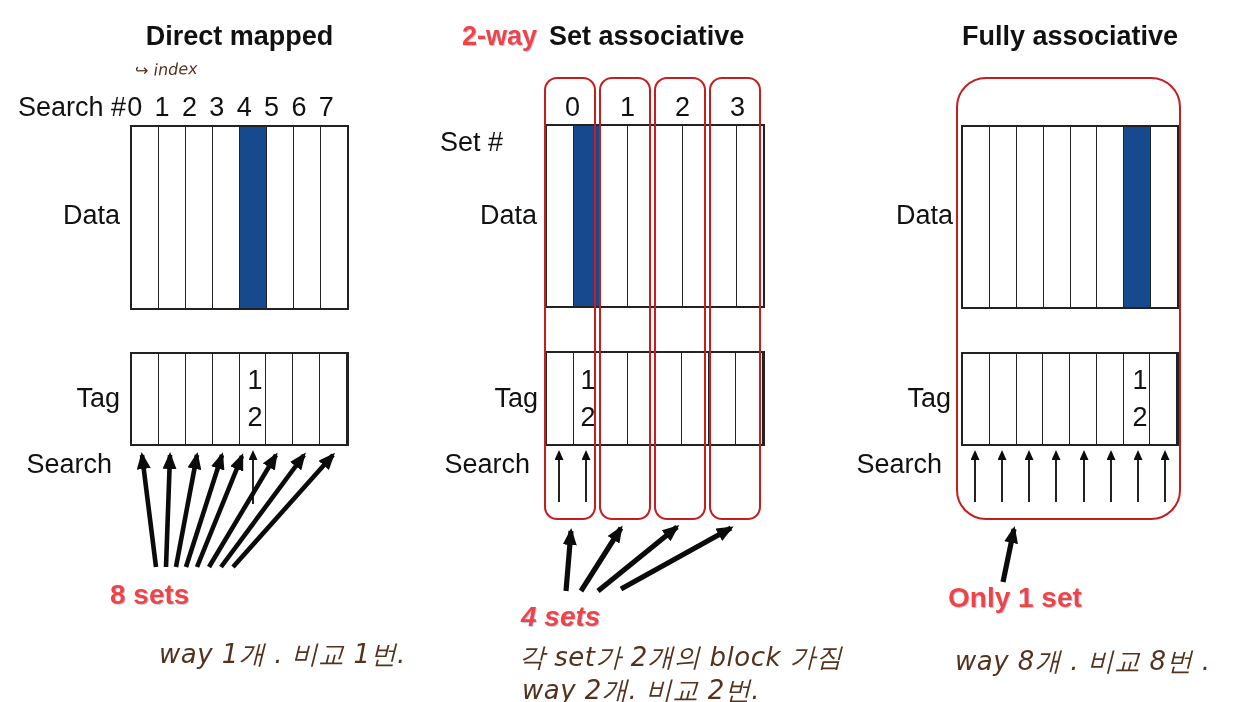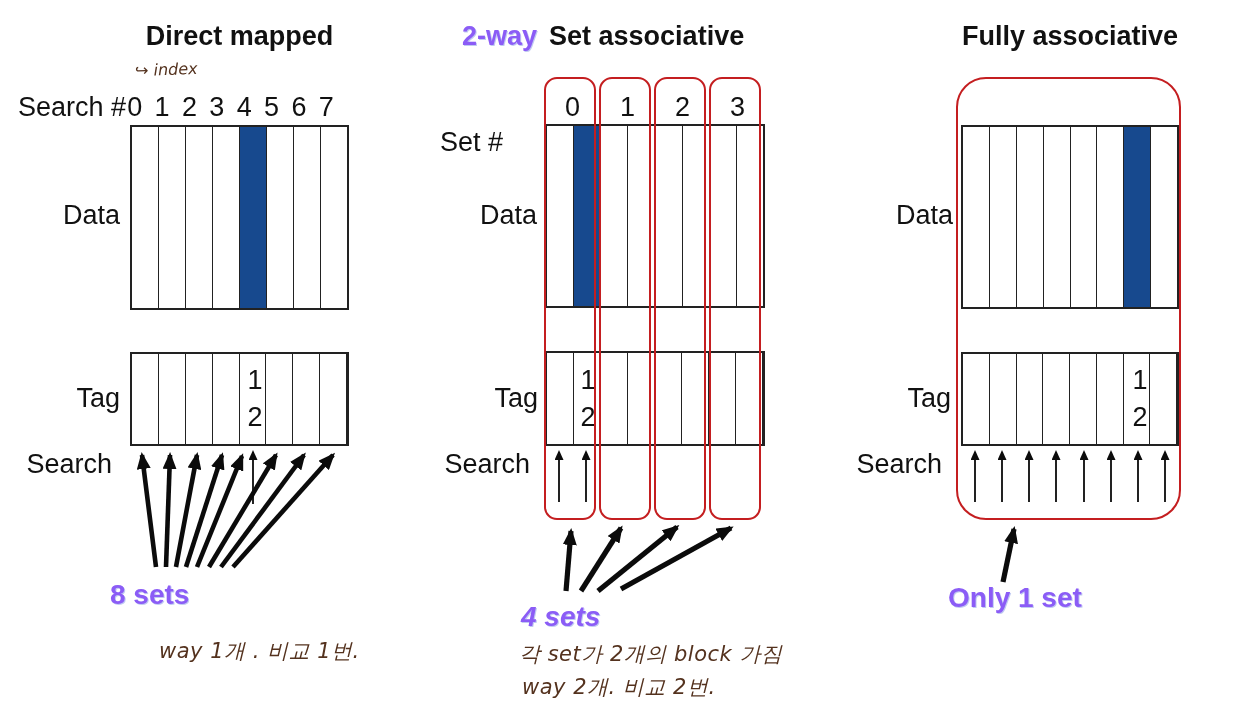--- a/index.html
+++ b/index.html
@@ -8,42 +8,42 @@
 
   .abs{position:absolute;}
 
   
   .lbl{font-size:27px;color:#111;line-height:1.05;white-space:nowrap;}
   .right{text-align:right;}
   .center{text-align:center;}
   .title{font-size:27px;font-weight:bold;white-space:nowrap;}
 
   
-  .typed{font-size:28px;font-weight:bold;color:#8b5cf6;
+  .typed{font-size:28px;font-weight:bold;color:#ef4444;
          text-shadow:1px 1px 0 rgba(45,80,210,0.30);white-space:nowrap;}
 
   
   .arr{display:flex;box-sizing:border-box;border:2.5px solid #222;background:#fff;z-index:2;}
   .arr i.cell{flex:1 1 0;border-right:1.5px solid #222;background:transparent;}
   .arr i.cell:last-child{border-right:none;}
   .arr i.cell.hl{background:#17498E;}
 
   
   .tagval{position:absolute;top:0;height:100%;display:flex;flex-direction:column;
           align-items:center;justify-content:center;font-size:27px;line-height:37px;
           color:#111;z-index:4;}
 
   
   .setbox{position:absolute;box-sizing:border-box;border:2.2px solid #C41E20;
           background:transparent;z-index:5;}
 
   
   .hand{font-family:"DejaVu Sans","Liberation Sans",sans-serif;font-style:italic;
         color:#54321E;white-space:nowrap;}
-  .note{font-size:21px;letter-spacing:0.5px;}
+  .note{font-size:26px;letter-spacing:0.5px;}
   .hint{font-size:16px;transform:rotate(-2deg);}
 
   .digits{display:flex;z-index:3;}
   .digits span{flex:1 1 0;text-align:center;font-size:27px;color:#111;}
 
   svg#arrows{position:absolute;left:0;top:0;z-index:6;pointer-events:none;}
 </style>
 </head>
 <body>
 
@@ -189,20 +189,21 @@
       <span>2</span>
     </div>
   </div>
 
   <div class="abs lbl right" style="left:861px;top:384px;width:90px;">Tag</div>
 
   <div class="abs lbl right" style="left:840px;top:450px;width:102px;">Search</div>
 
   <div class="abs typed" style="left:948px;top:582px;">Only 1 set</div>
 
+  <div class="abs hand note" style="left:955px;top:644px;">way 8개 .  비교 8번 .</div>
 
   <svg id="arrows" width="1238" height="702" viewBox="0 0 1238 702">
     <defs>
       <marker id="ah-big" markerUnits="userSpaceOnUse" markerWidth="17" markerHeight="14" refX="14" refY="7" orient="auto">
           <path d="M0,0 L17,7 L0,14 Z" fill="#0b0b0b"></path>
         </marker>
       <marker id="ah-sm" markerUnits="userSpaceOnUse" markerWidth="10" markerHeight="9" refX="8" refY="4.5" orient="auto">
           <path d="M0,0 L10,4.5 L0,9 Z" fill="#0b0b0b"></path>
         </marker>
     </defs>

